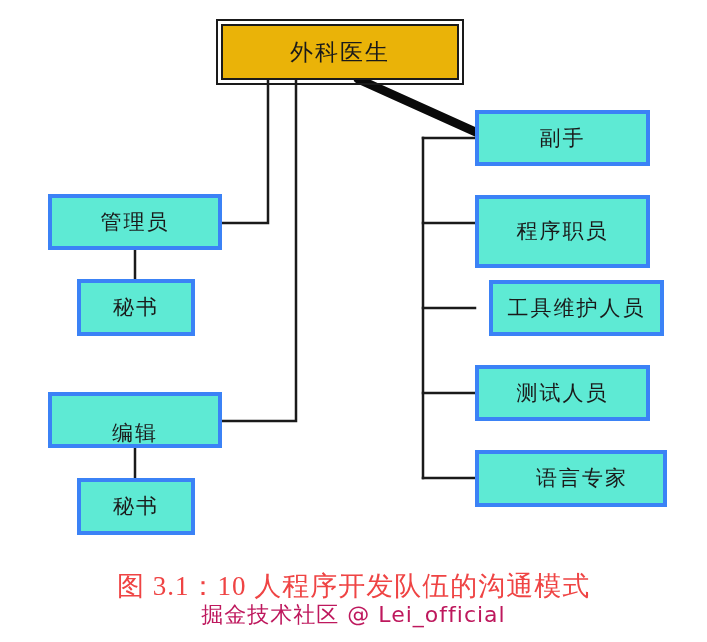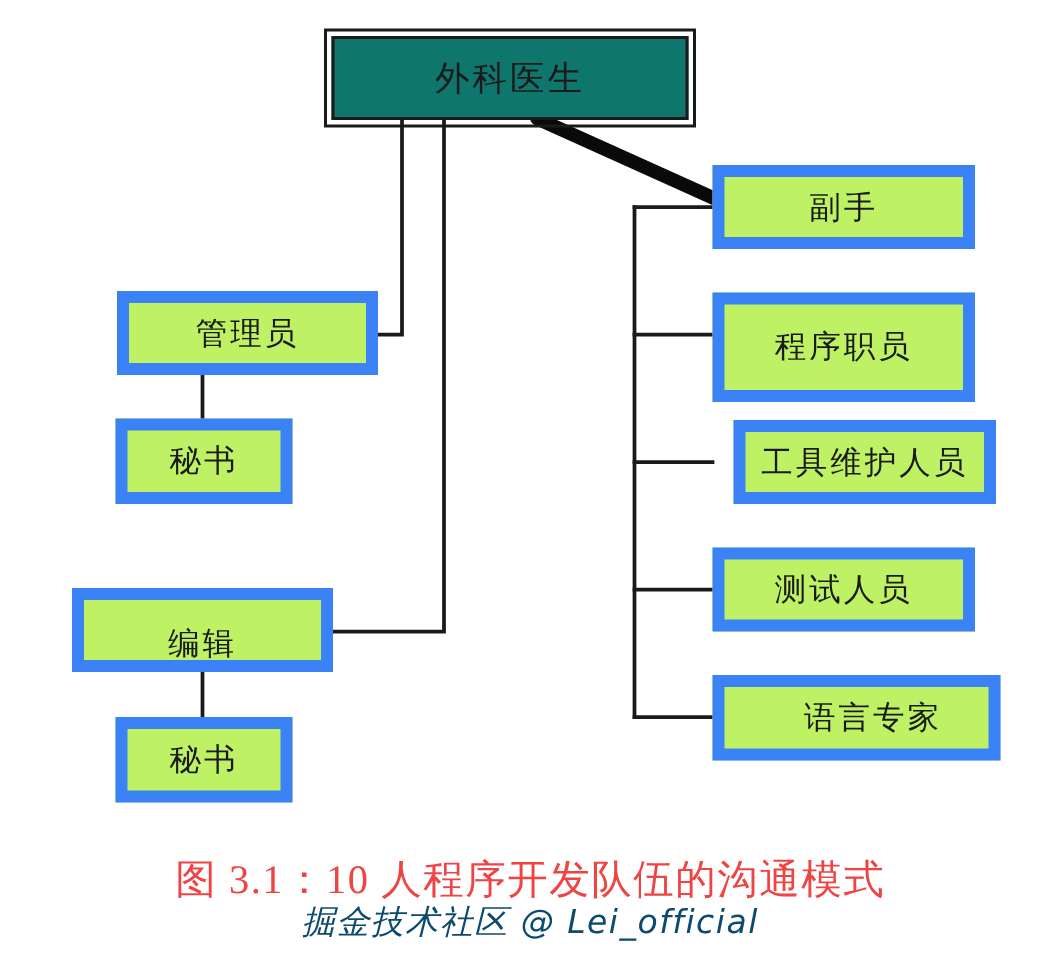--- a/index.html
+++ b/index.html
@@ -24,40 +24,40 @@
     left: 0;
     top: 0;
     width: 707px;
     height: 642px;
     pointer-events: none;
   }
   
   .node {
     position: absolute;
     box-sizing: border-box;
-    background: #bef264;
-    border: 8px solid #3b82f6;
+    background: #5eead4;
+    border: 4px solid #3b82f6;
     display: flex;
     align-items: center;
     justify-content: center;
     color: #1a1a1a;
     letter-spacing: 2px;
     white-space: nowrap;
     z-index: 2;
   }
   .node-label {
     display: block;
     line-height: 1;
   }
   
   .node--root {
     border: 2px solid #1a1a1a;
     outline: 2px solid #1a1a1a;
     outline-offset: 3px;
-    background: #0f766e;
+    background: #eab308;
   }
   
   #figure-caption {
     position: absolute;
     left: 0;
     top: 568px;
     width: 707px;
     text-align: center;
     font-size: 27px;
     color: #ef4444;
@@ -67,25 +67,24 @@
   }
   
   #watermark {
     position: absolute;
     left: 0;
     top: 600px;
     width: 707px;
     text-align: center;
     font-family: "DejaVu Sans", "Liberation Sans", sans-serif;
     font-size: 22px;
-    color: #0c4a6e;
+    color: #be185d;
     letter-spacing: 1px;
     white-space: nowrap;
     z-index: 4;
-    font-style: italic;
   }
 </style>
 </head>
 <body>
 
 <div id="figure-root">
 
   <svg id="connector-layer" viewBox="0 0 707 642" width="707" height="642" xmlns="http://www.w3.org/2000/svg">
     <g stroke="#1a1a1a" stroke-width="2.5" fill="none" stroke-linecap="square">
 
@@ -106,21 +105,21 @@
       <path d="M 423,478 L 475,478"></path>
     </g>
 
     <path d="M 358,79 L 480,134" stroke="#0a0a0a" stroke-width="9" fill="none" stroke-linecap="round"></path>
   </svg>
 
   <div class="node node--root" style="left:221px; top:24px; width:238px; height:56px; font-size:23px;">
     <span class="node-label">外科医生</span>
   </div>
 
-  <div class="node" style="left:48px; top:194px; width:174px; height:56px; font-size:21px;margin-left:30px;">
+  <div class="node" style="left:48px; top:194px; width:174px; height:56px; font-size:21px;">
     <span class="node-label">管理员</span>
   </div>
 
   <div class="node" style="left:77px; top:279px; width:118px; height:57px; font-size:21px;">
     <span class="node-label">秘书</span>
   </div>
 
   <div class="node" style="left:48px; top:392px; width:174px; height:56px; font-size:21px;align-items:flex-end;">
     <span class="node-label">编辑</span>
   </div>

